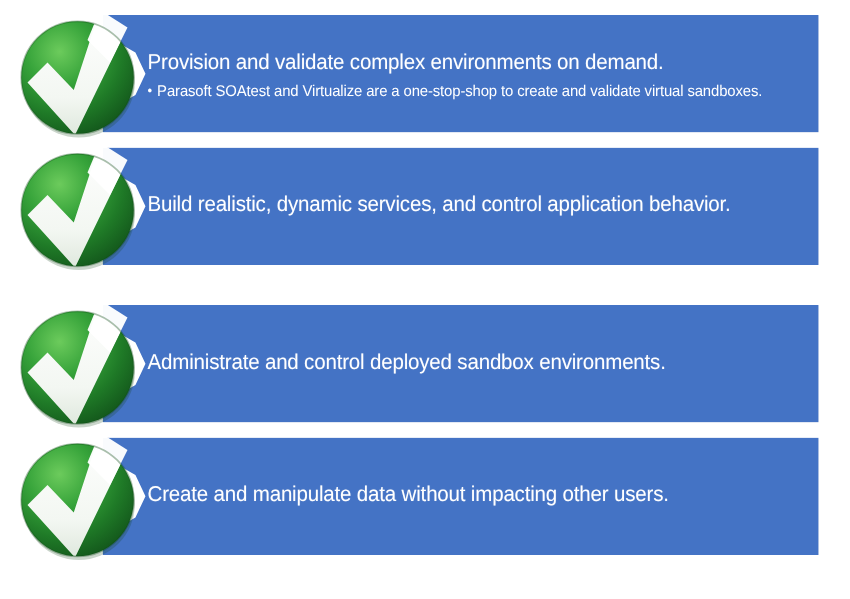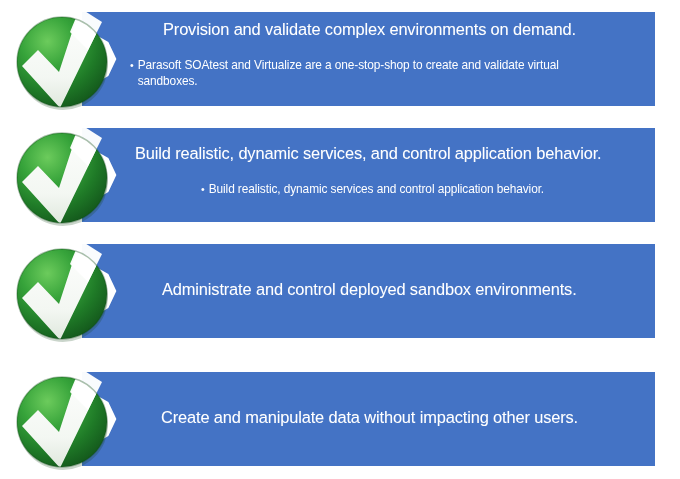--- a/index.html
+++ b/index.html
@@ -22,23 +22,23 @@
     background: #ffffff;
   }
 
   .row {
     position: absolute;
     left: 0;
     width: 680px;
     height: 116px;
   }
   .row-0 { top: 0px; }
-  .row-1 { top: 116px; }
+  .row-1 { top: 106px; }
   .row-2 { top: 232px; }
-  .row-3 { top: 360px; }
+  .row-3 { top: 338px; }
 
   
   .banner {
     position: absolute;
     left: 82px;
     top: 12px;
     width: 573px;
     height: 94px;
     background: #4473c5;
     
@@ -59,38 +59,37 @@
   .banner-inner {
     position: absolute;
     left: 36px;
     right: 14px;
     top: 0;
     bottom: 0;
     display: flex;
     flex-direction: column;
     justify-content: center;
     padding-top: 2px;
-    align-items: center;
   }
 
   .headline {
     color: #ffffff;
     font-family: "Liberation Sans", sans-serif;
     font-size: 17.2px;
     line-height: 21px;
     font-weight: 400;
     letter-spacing: -0.15px;
     margin: 0 0 5px 0;
     transform: scaleX(0.955);
     transform-origin: left center;
     text-shadow: 0 0 1px rgba(255,255,255,0.25);
   }
 
   .bullet-list {
-    margin: 12px;
+    margin: 0;
     padding: 0;
     list-style: none;
   }
   .bullet-item {
     position: relative;
     color: #ffffff;
     font-family: "Liberation Sans", sans-serif;
     font-size: 12.4px;
     line-height: 16px;
     font-weight: 400;
@@ -160,23 +159,20 @@
         <path d="M66 2 L88 16 L74 44 L56 26 Z" fill="#ffffff" opacity="0.97"></path>
         <circle cx="48" cy="56" r="45" fill="none" stroke="#0f4a15" stroke-opacity="0.35" stroke-width="1.4"></circle>
       </svg>
     </div>
   </div>
 
   <div class="row row-1">
     <div class="banner">
       <div class="banner-inner">
         <div class="headline">Build realistic, dynamic services, and control application behavior.</div>
-        <ul class="bullet-list">
-          <li class="bullet-item">Build realistic, dynamic services and control application behavior.</li>
-        </ul>
       </div>
     </div>
     <div class="badge">
       <svg viewBox="0 0 96 105" xmlns="http://www.w3.org/2000/svg" aria-hidden="true">
         <defs>
           <radialGradient id="sph1" cx="34%" cy="27%" r="78%">
             <stop offset="0%" stop-color="#6ccb5c"></stop>
             <stop offset="38%" stop-color="#36a33a"></stop>
             <stop offset="72%" stop-color="#1f7a27"></stop>
             <stop offset="100%" stop-color="#14591c"></stop>

